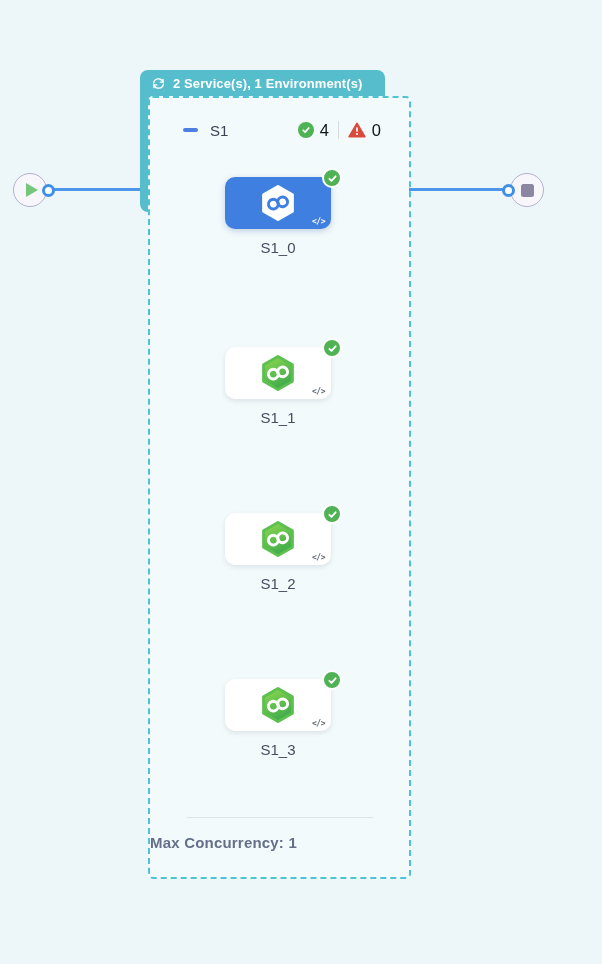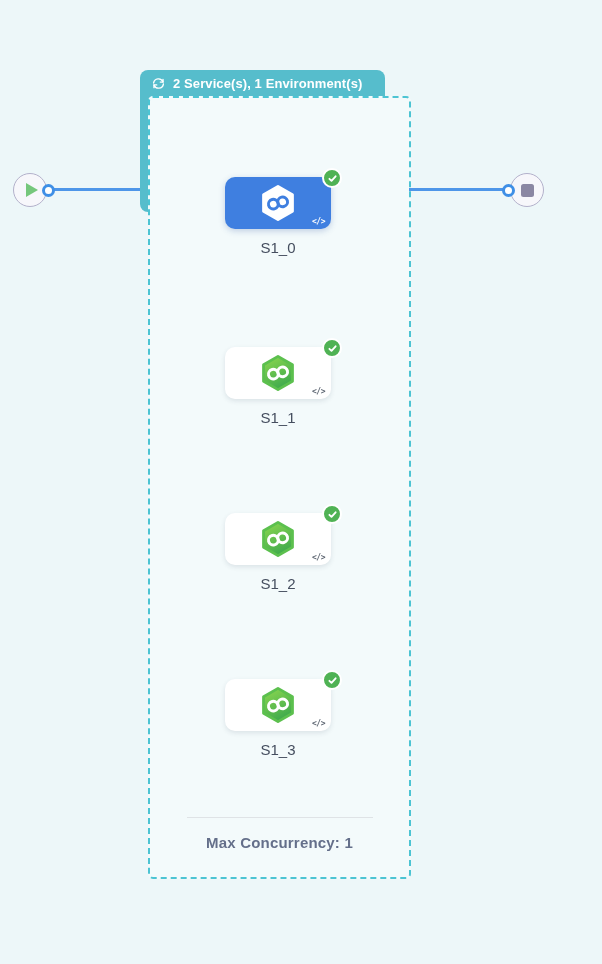--- a/index.html
+++ b/index.html
@@ -57,21 +57,21 @@
     border-radius:50%; background:#4fb254; border:2.5px solid #ffffff;
     display:flex; align-items:center; justify-content:center; }
   .code-glyph { position:absolute; right:6px; bottom:3px; font-size:8px; font-weight:700;
     color:#5b6470; letter-spacing:-.5px; font-family:"DejaVu Sans Mono","Liberation Mono",monospace; }
   .node.selected .code-glyph { color:#ffffff; }
   .node-label { margin-top:10px; text-align:center; font-size:15px; color:#454e5f; }
 
   
   .footer-divider { position:absolute; left:50%; transform:translateX(-50%); bottom:59px;
     width:186px; height:1px; background:#dfe3e6; }
-  .footer-text { position:absolute; left:0; right:0; bottom:26px; text-align:center;
+  .footer-text { position:absolute; left:0; right:0; bottom:26px; text-align:left;
     font-size:15px; font-weight:700; color:#646f8a; letter-spacing:.2px; }
 </style>
 </head>
 <body>
 
 <svg width="0" height="0" style="position:absolute">
   <defs>
     <linearGradient id="hexGreen" x1="0" y1="0" x2="0.45" y2="1">
       <stop offset="0" stop-color="#8fd94f"></stop>
         <stop offset="1" stop-color="#41ab4d"></stop>
@@ -101,20 +101,43 @@
   <div class="edge-line left"></div>
   <div class="port-ring left"></div>
 
   <div class="edge-line right"></div>
   <div class="port-ring right"></div>
   <div class="term-node end">
     <span class="stop-shape"></span>
   </div>
 
   <div class="stage">
+    <div class="stage-header">
+      <div class="sh-left">
+        <span class="minus-icon"></span>
+        <span class="stage-name">S1</span>
+      </div>
+      <div class="sh-right">
+        <span class="check-circle">
+          <svg width="10" height="10" viewBox="0 0 12 12" fill="none" stroke="#ffffff" stroke-width="2" stroke-linecap="round" stroke-linejoin="round">
+              <path d="M2.6 6.3 L4.9 8.6 L9.4 3.6"></path>
+            </svg>
+        </span>
+        <span class="count-num">4</span>
+        <span class="vdiv"></span>
+        <span class="warn-icon">
+          <svg width="18" height="16" viewBox="0 0 18 16">
+            <path d="M9 1.4 L16.8 14.6 H1.2 Z" fill="#d84b3d" stroke="#d84b3d" stroke-width="1.8" stroke-linejoin="round"></path>
+            <rect x="8.15" y="5.2" width="1.7" height="4.6" rx="0.85" fill="#ffffff"></rect>
+            <circle cx="9" cy="12" r="1.05" fill="#ffffff"></circle>
+          </svg>
+        </span>
+        <span class="count-num">0</span>
+      </div>
+    </div>
 
     <div class="footer-divider"></div>
     <div class="footer-text">Max Concurrency: 1</div>
   </div>
 
   <div class="node node-0 selected">
     <div class="card">
       <svg width="38" height="38" viewBox="0 0 40 40">
         <polygon points="20,2.5 35.2,11.2 35.2,28.8 20,37.5 4.8,28.8 4.8,11.2" fill="#ffffff" stroke="#ffffff" stroke-width="3" stroke-linejoin="round"></polygon>
         <g transform="rotate(-14 20 20)" fill="none" stroke="#3f7fe0" stroke-width="3.1">

